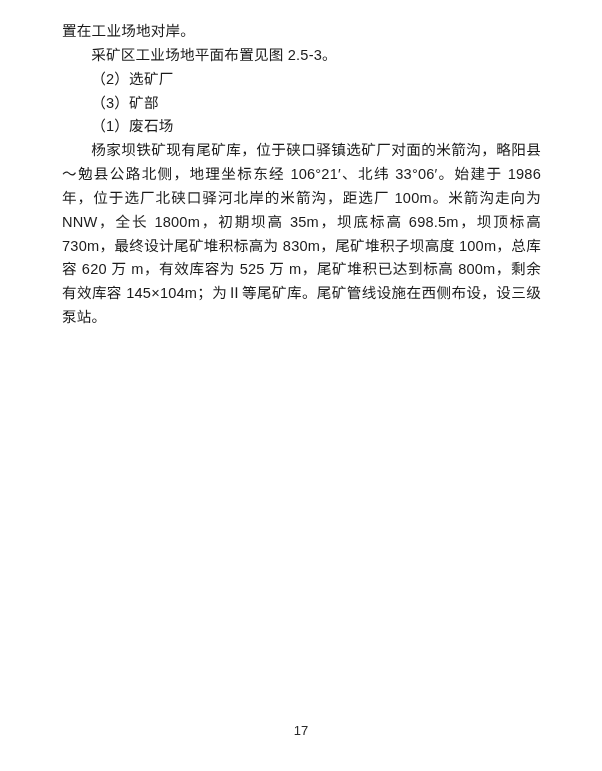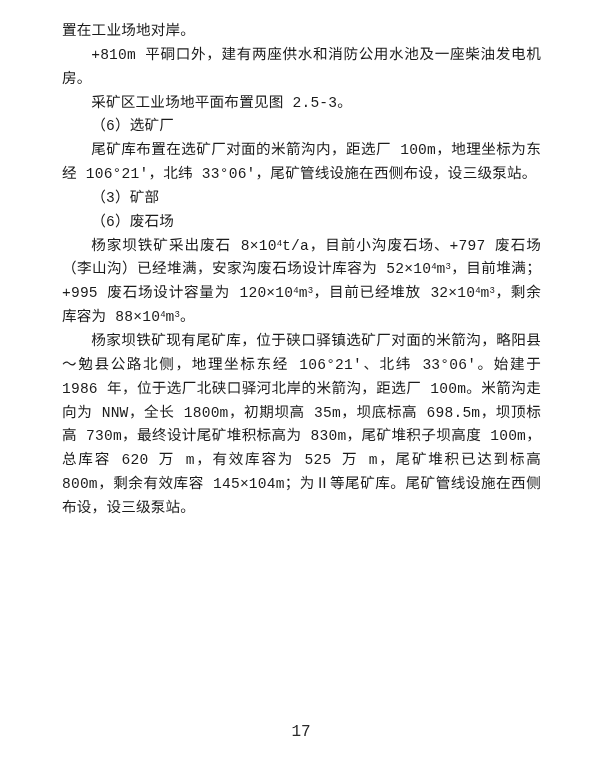--- a/index.html
+++ b/index.html
@@ -6,21 +6,21 @@
     margin: 0;
     padding: 0;
     background: #ffffff;
   }
   .page {
     position: relative;
     width: 602px;
     height: 771px;
     background: #ffffff;
     overflow: hidden;
-    font-family: Liberation Mono, monospace;
+    font-family: Liberation Sans, sans-serif;
   }
   .content {
     position: absolute;
     left: 62px;
     top: 20px;
     width: 479px;
     color: #1b1b1b;
     font-size: 14.6px;
     line-height: 23.85px;
     text-align: justify;
@@ -39,33 +39,30 @@
     line-height: 0;
     vertical-align: 4.5px;
     letter-spacing: 0;
   }
   .page-number {
     position: absolute;
     left: 0;
     right: 0;
     top: 723px;
     text-align: center;
-    font-size: 16px;
+    font-size: 13px;
     color: #2a2a2a;
   }
 </style>
 </head>
 <body>
 
 <div class="page">
   <div class="content" id="text-content">
       <p>置在工业场地对岸。</p>
-      <p class="indent">+810m 平硐口外，建有两座供水和消防公用水池及一座柴油发电机房。</p>
       <p class="indent">采矿区工业场地平面布置见图 2.5-3。</p>
-      <p class="indent">（6）选矿厂</p>
-      <p class="indent">尾矿库布置在选矿厂对面的米箭沟内，距选厂 100m，地理坐标为东经 106°21′，北纬 33°06′，尾矿管线设施在西侧布设，设三级泵站。</p>
+      <p class="indent">（2）选矿厂</p>
       <p class="indent">（3）矿部</p>
-      <p class="indent">（6）废石场</p>
-      <p class="indent">杨家坝铁矿采出废石 8×10<sup>4</sup>t/a，目前小沟废石场、+797 废石场（李山沟）已经堆满，安家沟废石场设计库容为 52×10<sup>4</sup>m<sup>3</sup>，目前堆满；+995 废石场设计容量为 120×10<sup>4</sup>m<sup>3</sup>，目前已经堆放 32×10<sup>4</sup>m<sup>3</sup>，剩余库容为 88×10<sup>4</sup>m<sup>3</sup>。</p>
+      <p class="indent">（1）废石场</p>
       <p class="indent">杨家坝铁矿现有尾矿库，位于硖口驿镇选矿厂对面的米箭沟，略阳县～勉县公路北侧，地理坐标东经 106°21′、北纬 33°06′。始建于 1986 年，位于选厂北硖口驿河北岸的米箭沟，距选厂 100m。米箭沟走向为 NNW，全长 1800m，初期坝高 35m，坝底标高 698.5m，坝顶标高 730m，最终设计尾矿堆积标高为 830m，尾矿堆积子坝高度 100m，总库容 620 万 m，有效库容为 525 万 m，尾矿堆积已达到标高 800m，剩余有效库容 145×104m；为Ⅱ等尾矿库。尾矿管线设施在西侧布设，设三级泵站。</p>
     </div>
   <div class="page-number">17</div>
 </div>
 
 </body></html>

